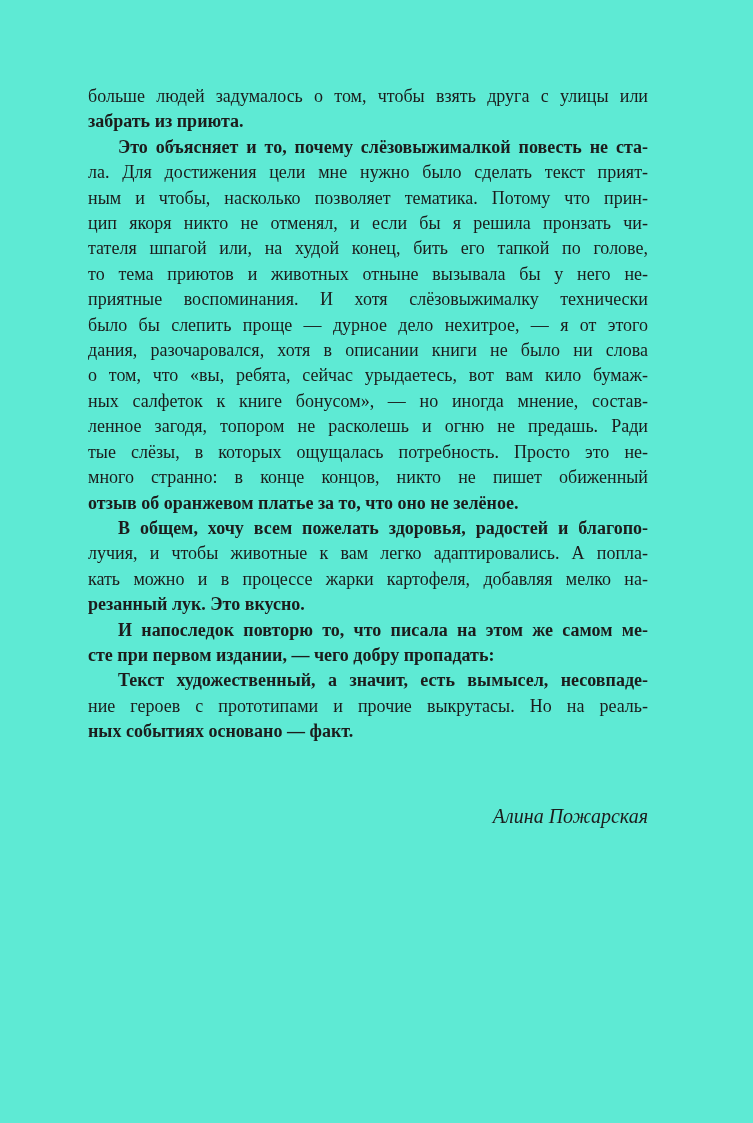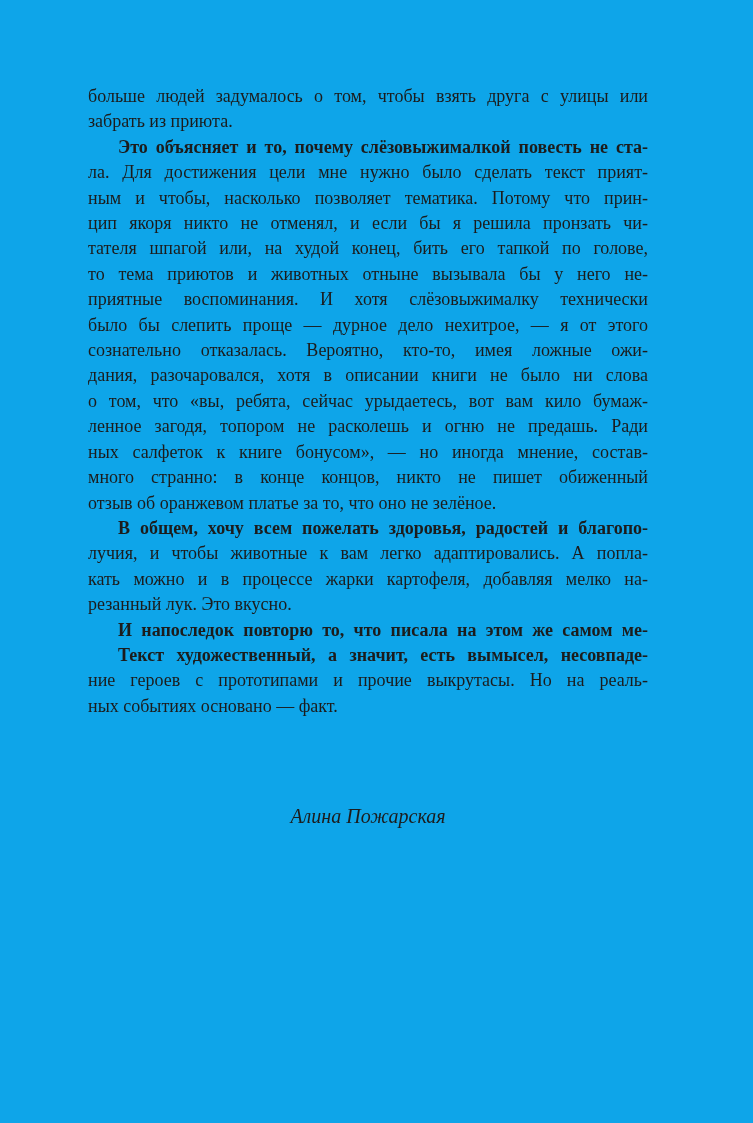--- a/index.html
+++ b/index.html
@@ -9,21 +9,21 @@
   body {
     width: 753px;
     height: 1123px;
     background: #ffffff;
     overflow: hidden;
   }
   .page {
     position: relative;
     width: 753px;
     height: 1123px;
-    background: #0ea5e9;
+    background: #5eead4;
     font-family: "Liberation Serif", "DejaVu Serif", serif;
     color: #1c1c1c;
   }
   .text-block {
     position: absolute;
     left: 88px;
     top: 84px;
     width: 560px;
     overflow: hidden;
   }
@@ -35,32 +35,33 @@
     font-size: 18px;
     line-height: 25.4px;
     text-align: justify;
     text-align-last: justify;
     -moz-text-align-last: justify;
     white-space: nowrap;
   }
   .line.last {
     text-align: center;
     text-align-last: left;
+    font-weight: bold;
     -moz-text-align-last: left;
   }
   .line.indent {
     text-indent: 30px;
     font-weight: bold;
   }
   .signature {
     position: absolute;
     left: 88px;
     top: 803px;
     width: 560px;
-    text-align: center;
+    text-align: right;
     font-style: italic;
     font-size: 20px;
     line-height: 26px;
   }
 </style>
 </head>
 <body style="background: rgb(255, 255, 255);">
 
 <div class="page" style="color: rgb(28, 28, 28);">
   <div class="text-block">
@@ -70,36 +71,37 @@
       </div>
       <div class="paragraph">
         <div class="line indent">Это объясняет и то, почему слёзовыжималкой повесть не ста-</div>
         <div class="line">ла. Для достижения цели мне нужно было сделать текст прият-</div>
         <div class="line">ным и чтобы, насколько позволяет тематика. Потому что прин-</div>
         <div class="line">цип якоря никто не отменял, и если бы я решила пронзать чи-</div>
         <div class="line">тателя шпагой или, на худой конец, бить его тапкой по голове,</div>
         <div class="line">то тема приютов и животных отныне вызывала бы у него не-</div>
         <div class="line">приятные воспоминания. И хотя слёзовыжималку технически</div>
         <div class="line">было бы слепить проще — дурное дело нехитрое, — я от этого</div>
-        <div class="line">сознательно отказалась. Вероятно, кто-то, имея ложные ожи-</div>
         <div class="line">дания, разочаровался, хотя в описании книги не было ни слова</div>
         <div class="line">о том, что «вы, ребята, сейчас урыдаетесь, вот вам кило бумаж-</div>
+        <div class="line">ных салфеток к книге бонусом», — но иногда мнение, состав-</div>
         <div class="line">ленное загодя, топором не расколешь и огню не предашь. Ради</div>
-        <div class="line">ных салфеток к книге бонусом», — но иногда мнение, состав-</div>
+        <div class="line">тые слёзы, в которых ощущалась потребность. Просто это не-</div>
         <div class="line">много странно: в конце концов, никто не пишет обиженный</div>
         <div class="line last">отзыв об оранжевом платье за то, что оно не зелёное.</div>
       </div>
       <div class="paragraph">
         <div class="line indent">В общем, хочу всем пожелать здоровья, радостей и благопо-</div>
         <div class="line">лучия, и чтобы животные к вам легко адаптировались. А попла-</div>
         <div class="line">кать можно и в процессе жарки картофеля, добавляя мелко на-</div>
         <div class="line last">резанный лук. Это вкусно.</div>
       </div>
       <div class="paragraph">
         <div class="line indent">И напоследок повторю то, что писала на этом же самом ме-</div>
+        <div class="line last">сте при первом издании, — чего добру пропадать:</div>
       </div>
       <div class="paragraph">
         <div class="line indent">Текст художественный, а значит, есть вымысел, несовпаде-</div>
         <div class="line">ние героев с прототипами и прочие выкрутасы. Но на реаль-</div>
         <div class="line last">ных событиях основано — факт.</div>
       </div>
     </div>
   <div class="signature">Алина Пожарская</div>
 </div>
 

